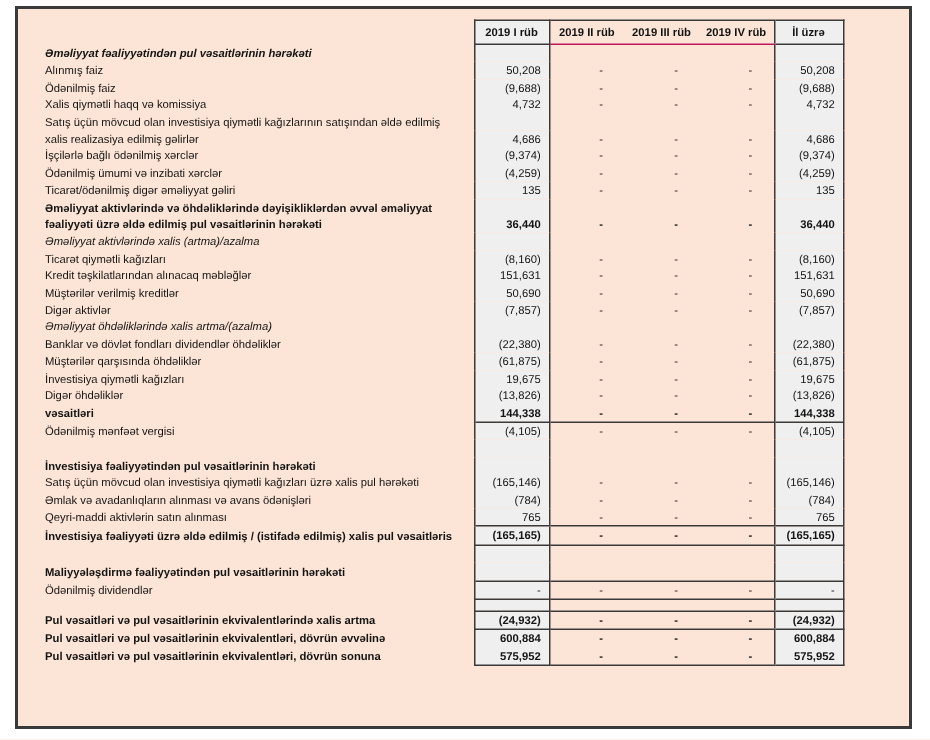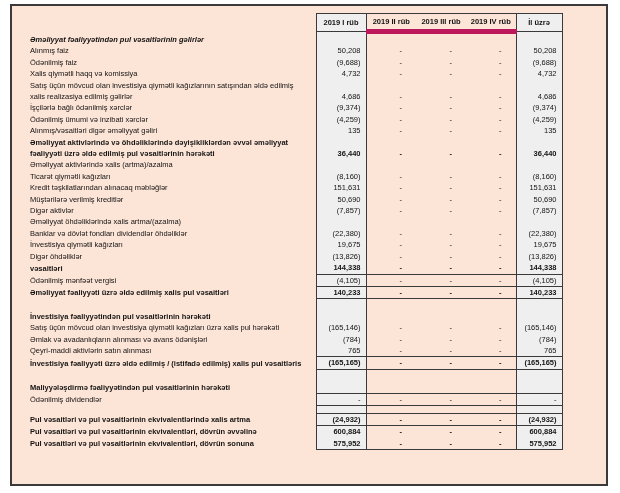--- a/index.html
+++ b/index.html
@@ -39,38 +39,38 @@
     white-space:nowrap;
   }
   thead th { height:15px; line-height:15px; vertical-align:middle; font-weight:bold; text-align:center; }
 
   th.h-q1, th.h-year {
     background:#efefef;
     border:1px solid #3a3a3a;
   }
   th.h-mid {
     border-top:1px solid #3a3a3a;
-    border-bottom:5px solid #be185d;
+    border-bottom:1px solid #be185d;
   }
   th.h-label, th.h-fill { border:none; }
 
   td.label { padding-left:18px; overflow:visible; text-align:left; }
   td.cell-q1, td.cell-year {
     background:#efefef;
     border-left:1px solid #3a3a3a;
     border-right:1px solid #3a3a3a;
     text-align:right;
     padding-right:5px;
     overflow:hidden;
   }
   td.cell-mid { text-align:right; padding-right:14px; overflow:hidden; }
   td.filler { }
 
   tr.bold td { font-weight:bold; }
-  tr.italic td.label { }
+  tr.italic td.label { font-style:italic; }
   tr.bolditalic td.label { font-weight:bold; font-style:italic; }
 
   tr.short td { height:7px; line-height:7px; }
 
   td.rule-top    { border-top:1px solid #3a3a3a; }
   td.rule-bottom { border-bottom:1px solid #3a3a3a; }
 </style>
 </head>
 <body>
 
@@ -91,21 +91,21 @@
         <th class="h-q1">2019 I rüb</th>
         <th class="h-mid">2019 II rüb</th>
         <th class="h-mid">2019 III rüb</th>
         <th class="h-mid">2019 IV rüb</th>
         <th class="h-year">İl üzrə</th>
         <th class="h-fill"></th>
       </tr>
     </thead>
     <tbody id="cf-body">
         <tr class="bolditalic">
-          <td class="label">Əməliyyat fəaliyyətindən pul vəsaitlərinin gəlirlər</td>
+          <td class="label">Əməliyyat fəaliyyətindən pul vəsaitlərinin hərəkəti</td>
           <td class="cell-q1"></td>
           <td class="cell-mid"></td>
           <td class="cell-mid"></td>
           <td class="cell-mid"></td>
           <td class="cell-year"></td>
           <td class="filler"></td>
         </tr>
         <tr>
           <td class="label">Alınmış faiz</td>
           <td class="cell-q1">50,208</td>
@@ -163,21 +163,21 @@
         <tr>
           <td class="label">Ödənilmiş ümumi və inzibati xərclər</td>
           <td class="cell-q1">(4,259)</td>
           <td class="cell-mid">-</td>
           <td class="cell-mid">-</td>
           <td class="cell-mid">-</td>
           <td class="cell-year">(4,259)</td>
           <td class="filler"></td>
         </tr>
         <tr>
-          <td class="label">Alınmış/vəsaitləri digər əməliyyat gəliri</td>
+          <td class="label">Ticarət/ödənilmiş digər əməliyyat gəliri</td>
           <td class="cell-q1">135</td>
           <td class="cell-mid">-</td>
           <td class="cell-mid">-</td>
           <td class="cell-mid">-</td>
           <td class="cell-year">135</td>
           <td class="filler"></td>
         </tr>
         <tr class="bold">
           <td class="label">Əməliyyat aktivlərində və öhdəliklərində dəyişikliklərdən əvvəl əməliyyat</td>
           <td class="cell-q1"></td>
@@ -217,21 +217,21 @@
         <tr>
           <td class="label">Kredit təşkilatlarından alınacaq məbləğlər</td>
           <td class="cell-q1">151,631</td>
           <td class="cell-mid">-</td>
           <td class="cell-mid">-</td>
           <td class="cell-mid">-</td>
           <td class="cell-year">151,631</td>
           <td class="filler"></td>
         </tr>
         <tr>
-          <td class="label">Müştərilərə verilmiş kreditlər</td>
+          <td class="label">Müştərilər verilmiş kreditlər</td>
           <td class="cell-q1">50,690</td>
           <td class="cell-mid">-</td>
           <td class="cell-mid">-</td>
           <td class="cell-mid">-</td>
           <td class="cell-year">50,690</td>
           <td class="filler"></td>
         </tr>
         <tr>
           <td class="label">Digər aktivlər</td>
           <td class="cell-q1">(7,857)</td>
@@ -250,20 +250,29 @@
           <td class="cell-year"></td>
           <td class="filler"></td>
         </tr>
         <tr>
           <td class="label">Banklar və dövlət fondları dividendlər öhdəliklər</td>
           <td class="cell-q1">(22,380)</td>
           <td class="cell-mid">-</td>
           <td class="cell-mid">-</td>
           <td class="cell-mid">-</td>
           <td class="cell-year">(22,380)</td>
+          <td class="filler"></td>
+        </tr>
+        <tr>
+          <td class="label">Müştərilər qarşısında öhdəliklər</td>
+          <td class="cell-q1">(61,875)</td>
+          <td class="cell-mid">-</td>
+          <td class="cell-mid">-</td>
+          <td class="cell-mid">-</td>
+          <td class="cell-year">(61,875)</td>
           <td class="filler"></td>
         </tr>
         <tr>
           <td class="label">İnvestisiya qiymətli kağızları</td>
           <td class="cell-q1">19,675</td>
           <td class="cell-mid">-</td>
           <td class="cell-mid">-</td>
           <td class="cell-mid">-</td>
           <td class="cell-year">19,675</td>
           <td class="filler"></td>
@@ -286,29 +295,20 @@
           <td class="cell-year">144,338</td>
           <td class="filler"></td>
         </tr>
         <tr>
           <td class="label">Ödənilmiş mənfəət vergisi</td>
           <td class="cell-q1 rule-top">(4,105)</td>
           <td class="cell-mid rule-top">-</td>
           <td class="cell-mid rule-top">-</td>
           <td class="cell-mid rule-top">-</td>
           <td class="cell-year rule-top">(4,105)</td>
-          <td class="filler"></td>
-        </tr>
-        <tr class="bold">
-          <td class="label">Əməliyyat fəaliyyəti üzrə əldə edilmiş xalis pul vəsaitləri</td>
-          <td class="cell-q1 rule-top rule-bottom">140,233</td>
-          <td class="cell-mid rule-top rule-bottom">-</td>
-          <td class="cell-mid rule-top rule-bottom">-</td>
-          <td class="cell-mid rule-top rule-bottom">-</td>
-          <td class="cell-year rule-top rule-bottom">140,233</td>
           <td class="filler"></td>
         </tr>
         <tr>
           <td class="label"></td>
           <td class="cell-q1"></td>
           <td class="cell-mid"></td>
           <td class="cell-mid"></td>
           <td class="cell-mid"></td>
           <td class="cell-year"></td>
           <td class="filler"></td>

